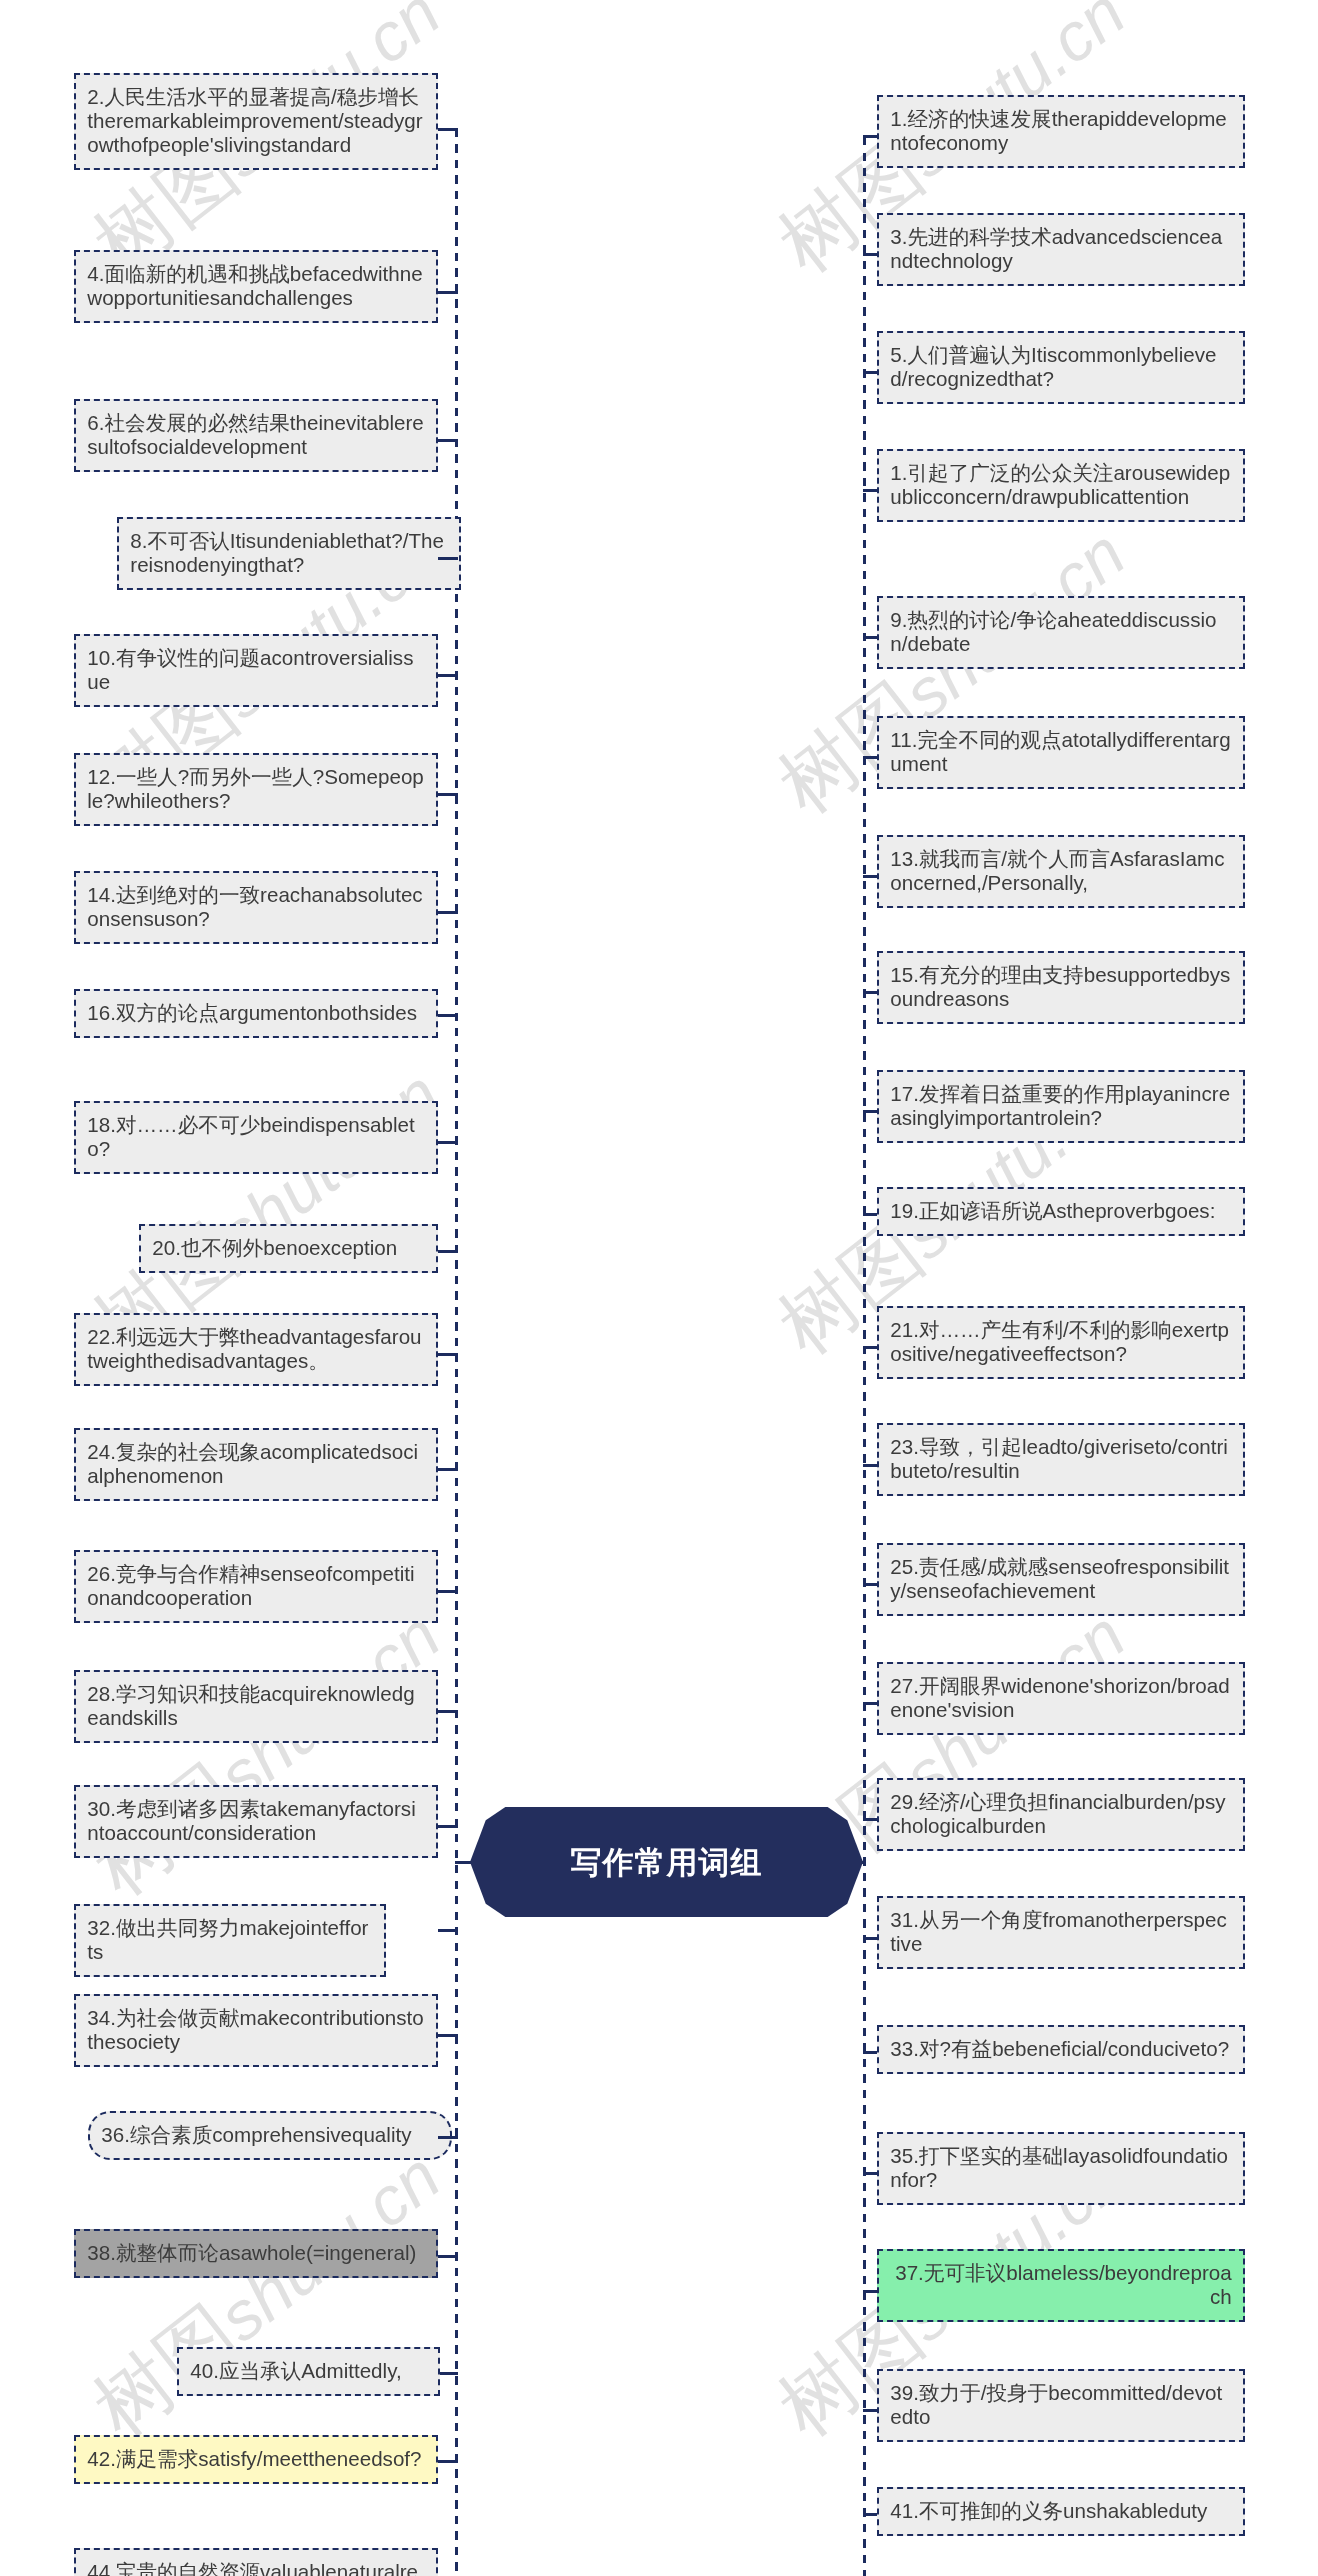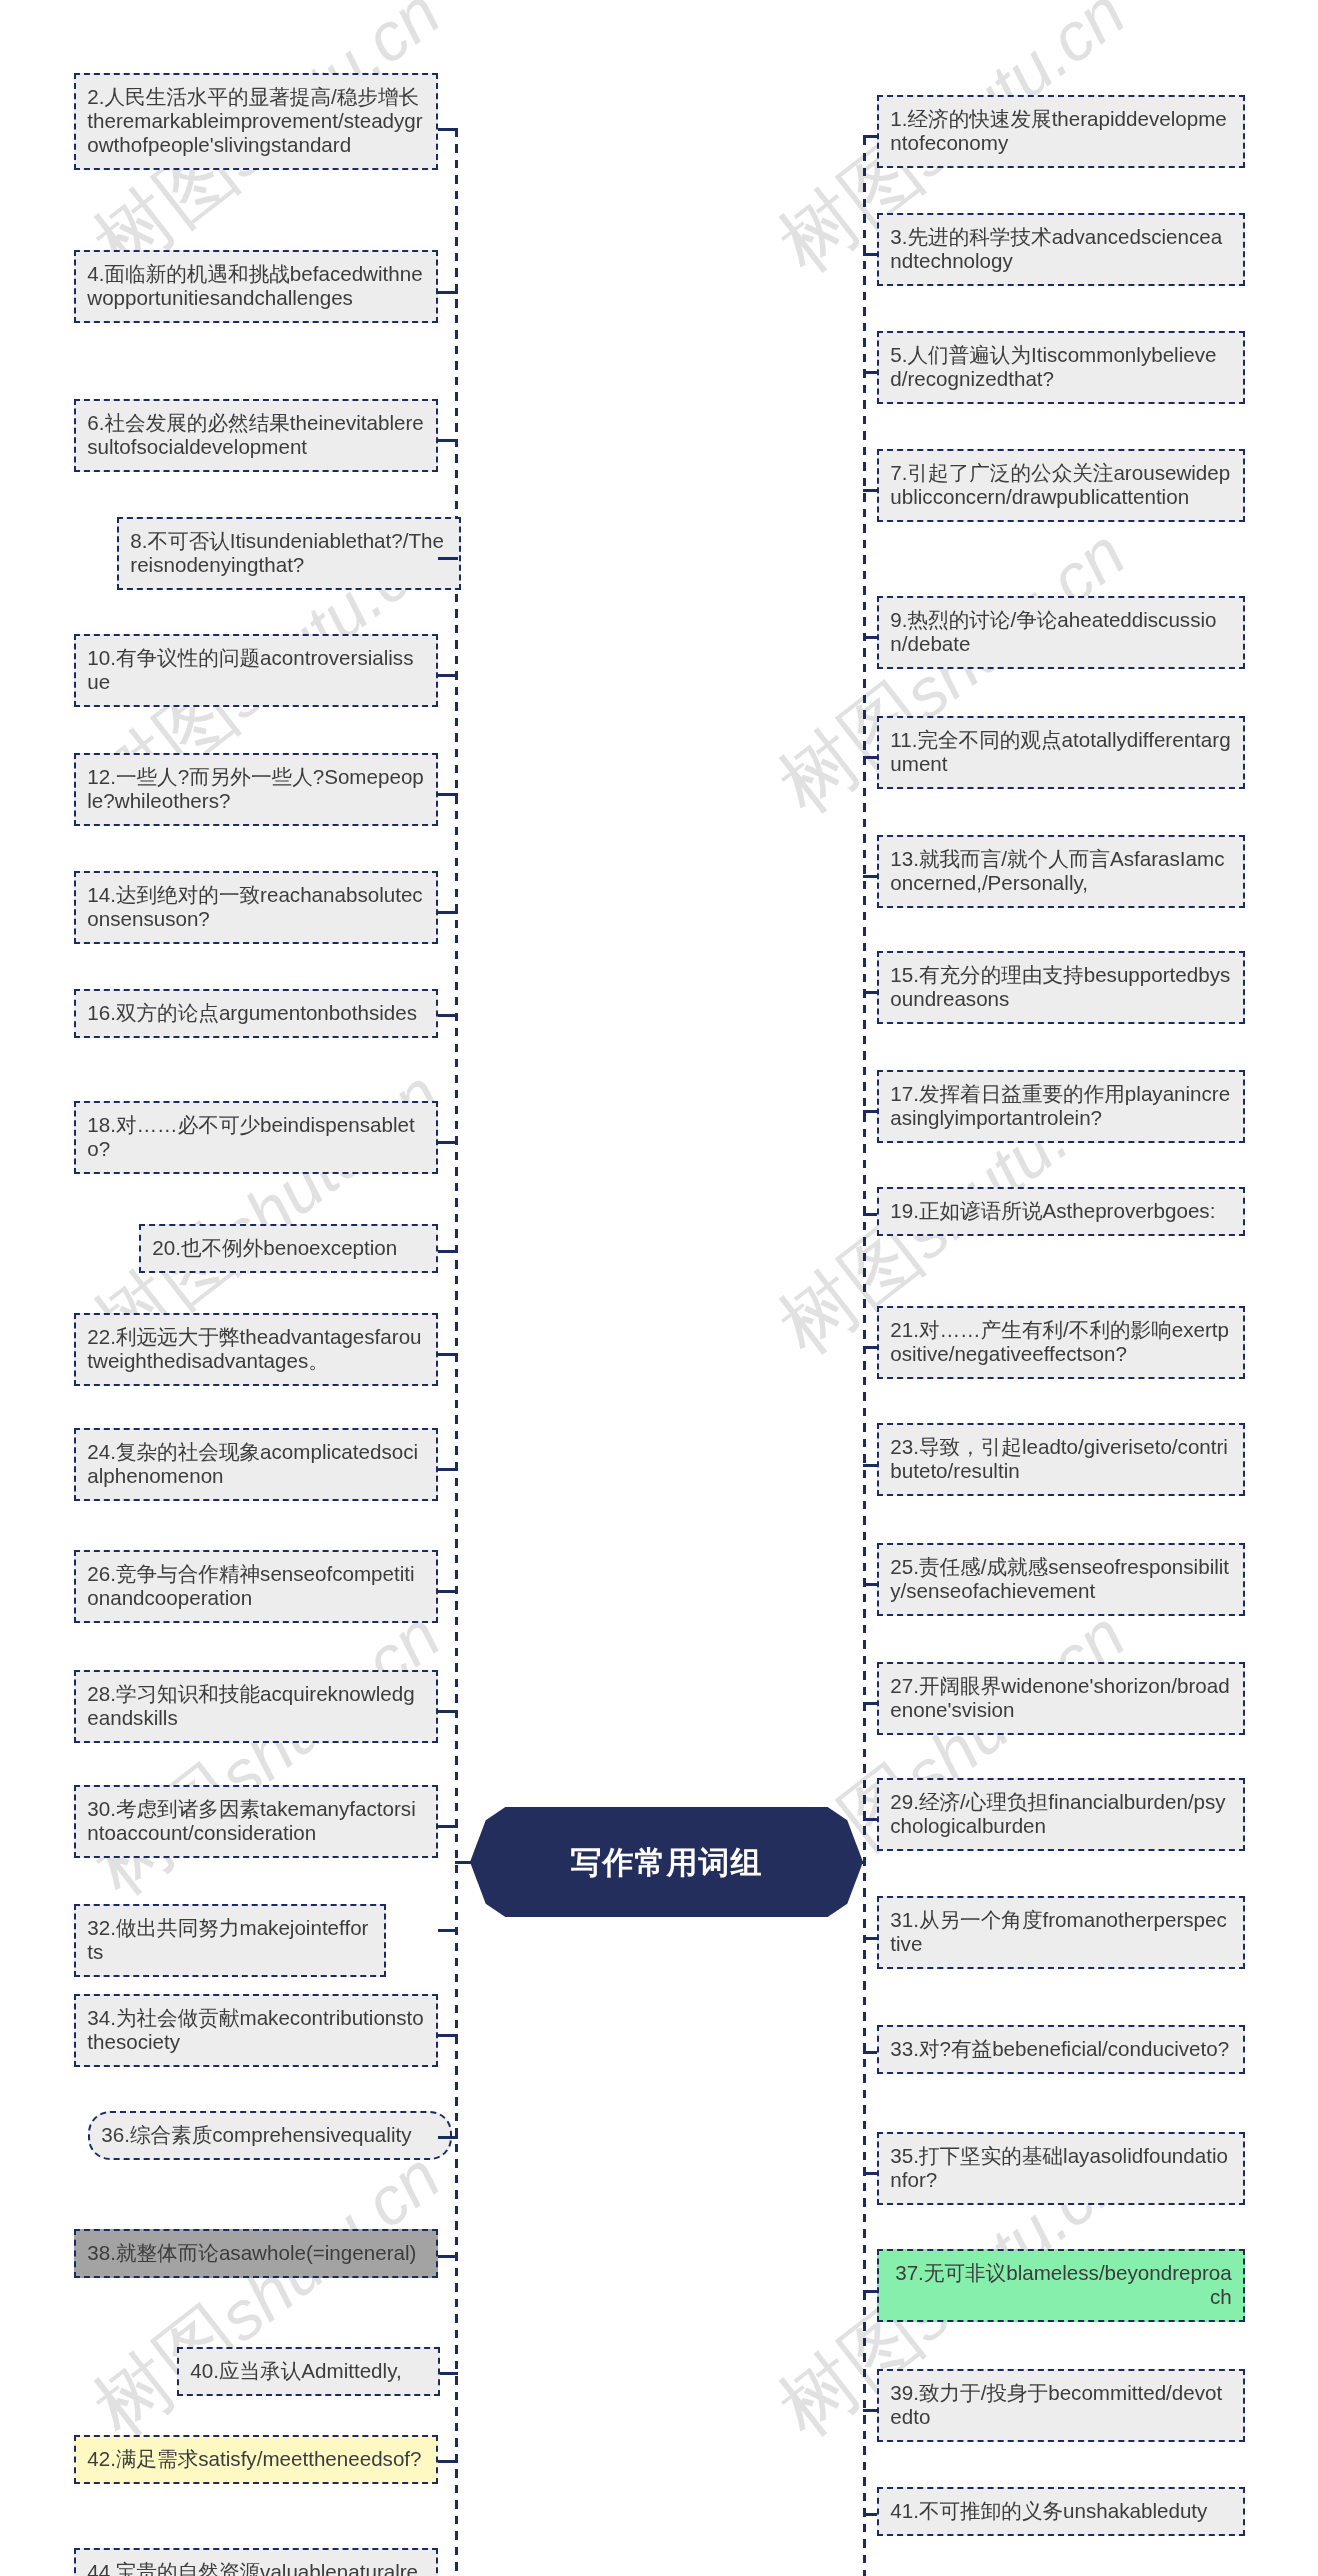--- a/index.html
+++ b/index.html
@@ -86,21 +86,21 @@
       <div class="box" style="top: 2111px; left: 88px; width: 364px; background: rgb(237, 237, 237); border-color: rgb(28, 43, 94); color: rgb(60, 60, 60); border-radius: 22px;">36.综合素质comprehensivequality</div>
       <div class="box" style="top: 2229px; left: 74px; width: 364px; background: #a3a3a3; border-color: rgb(28, 43, 94); color: rgb(60, 60, 60);">38.就整体而论asawhole(=ingeneral)</div>
       <div class="box" style="top: 2347px; left: 177px; width: 263px; background: rgb(237, 237, 237); border-color: rgb(28, 43, 94); color: rgb(60, 60, 60);">40.应当承认Admittedly,</div>
       <div class="box" style="top: 2435px; left: 74px; width: 364px; background: #fef9c3; border-color: rgb(28, 43, 94); color: rgb(60, 60, 60);">42.满足需求satisfy/meettheneedsof?</div>
       <div class="box" style="top: 2548px; left: 74px; width: 364px; background: rgb(237, 237, 237); border-color: rgb(28, 43, 94); color: rgb(60, 60, 60);">44.宝贵的自然资源valuablenaturalresources</div>
     </div>
   <div id="right-col">
       <div class="box" style="top: 95px; left: 877px; width: 368px; background: rgb(237, 237, 237); border-color: rgb(28, 43, 94); color: rgb(60, 60, 60);">1.经济的快速发展therapiddevelopmentofeconomy</div>
       <div class="box" style="top: 213px; left: 877px; width: 368px; background: rgb(237, 237, 237); border-color: rgb(28, 43, 94); color: rgb(60, 60, 60);">3.先进的科学技术advancedscienceandtechnology</div>
       <div class="box" style="top: 331px; left: 877px; width: 368px; background: rgb(237, 237, 237); border-color: rgb(28, 43, 94); color: rgb(60, 60, 60);">5.人们普遍认为Itiscommonlybelieved/recognizedthat?</div>
-      <div class="box" style="top: 449px; left: 877px; width: 368px; background: rgb(237, 237, 237); border-color: rgb(28, 43, 94); color: rgb(60, 60, 60);">7.引起了广泛的公众关注arousewidepublicconcern/drawpublicattention</div>
+      <div class="box" style="top: 449px; left: 877px; width: 368px; background: rgb(237, 237, 237); border-color: rgb(28, 43, 94); color: rgb(60, 60, 60);">1.引起了广泛的公众关注arousewidepublicconcern/drawpublicattention</div>
       <div class="box" style="top: 596px; left: 877px; width: 368px; background: rgb(237, 237, 237); border-color: rgb(28, 43, 94); color: rgb(60, 60, 60);">9.热烈的讨论/争论aheateddiscussion/debate</div>
       <div class="box" style="top: 716px; left: 877px; width: 368px; background: rgb(237, 237, 237); border-color: rgb(28, 43, 94); color: rgb(60, 60, 60);">11.完全不同的观点atotallydifferentargument</div>
       <div class="box" style="top: 835px; left: 877px; width: 368px; background: rgb(237, 237, 237); border-color: rgb(28, 43, 94); color: rgb(60, 60, 60);">13.就我而言/就个人而言AsfarasIamconcerned,/Personally,</div>
       <div class="box" style="top: 951px; left: 877px; width: 368px; background: rgb(237, 237, 237); border-color: rgb(28, 43, 94); color: rgb(60, 60, 60);">15.有充分的理由支持besupportedbysoundreasons</div>
       <div class="box" style="top: 1070px; left: 877px; width: 368px; background: rgb(237, 237, 237); border-color: rgb(28, 43, 94); color: rgb(60, 60, 60);">17.发挥着日益重要的作用playanincreasinglyimportantrolein?</div>
       <div class="box" style="top: 1187px; left: 877px; width: 368px; background: rgb(237, 237, 237); border-color: rgb(28, 43, 94); color: rgb(60, 60, 60);">19.正如谚语所说Astheproverbgoes:</div>
       <div class="box" style="top: 1306px; left: 877px; width: 368px; background: rgb(237, 237, 237); border-color: rgb(28, 43, 94); color: rgb(60, 60, 60);">21.对……产生有利/不利的影响exertpositive/negativeeffectson?</div>
       <div class="box" style="top: 1423px; left: 877px; width: 368px; background: rgb(237, 237, 237); border-color: rgb(28, 43, 94); color: rgb(60, 60, 60);">23.导致，引起leadto/giveriseto/contributeto/resultin</div>
       <div class="box" style="top: 1543px; left: 877px; width: 368px; background: rgb(237, 237, 237); border-color: rgb(28, 43, 94); color: rgb(60, 60, 60);">25.责任感/成就感senseofresponsibility/senseofachievement</div>
       <div class="box" style="top: 1662px; left: 877px; width: 368px; background: rgb(237, 237, 237); border-color: rgb(28, 43, 94); color: rgb(60, 60, 60);">27.开阔眼界widenone'shorizon/broadenone'svision</div>

